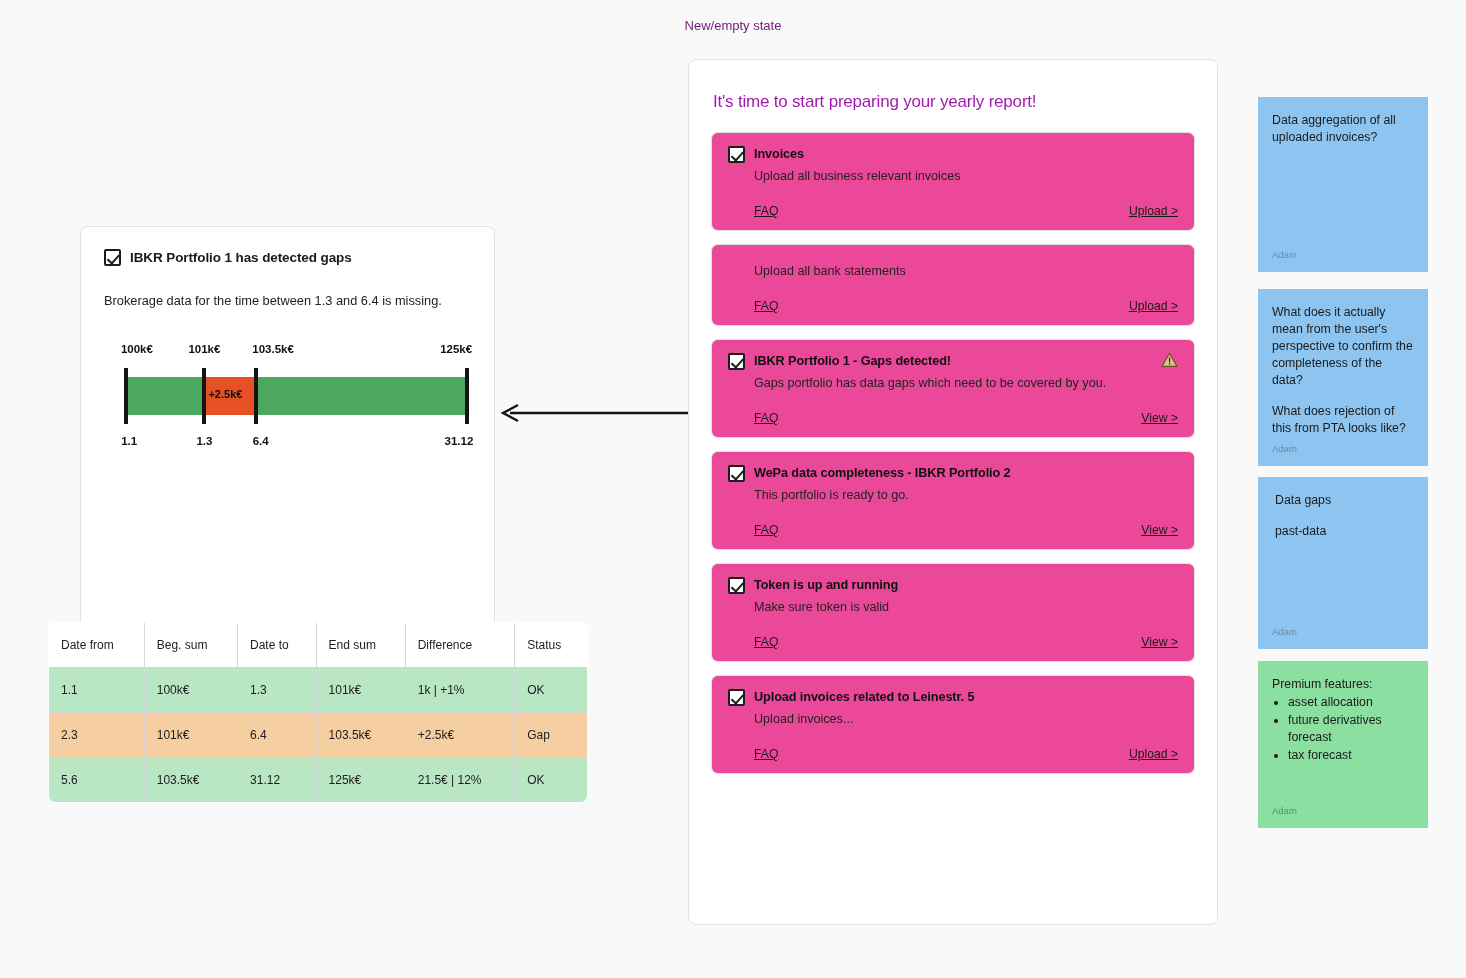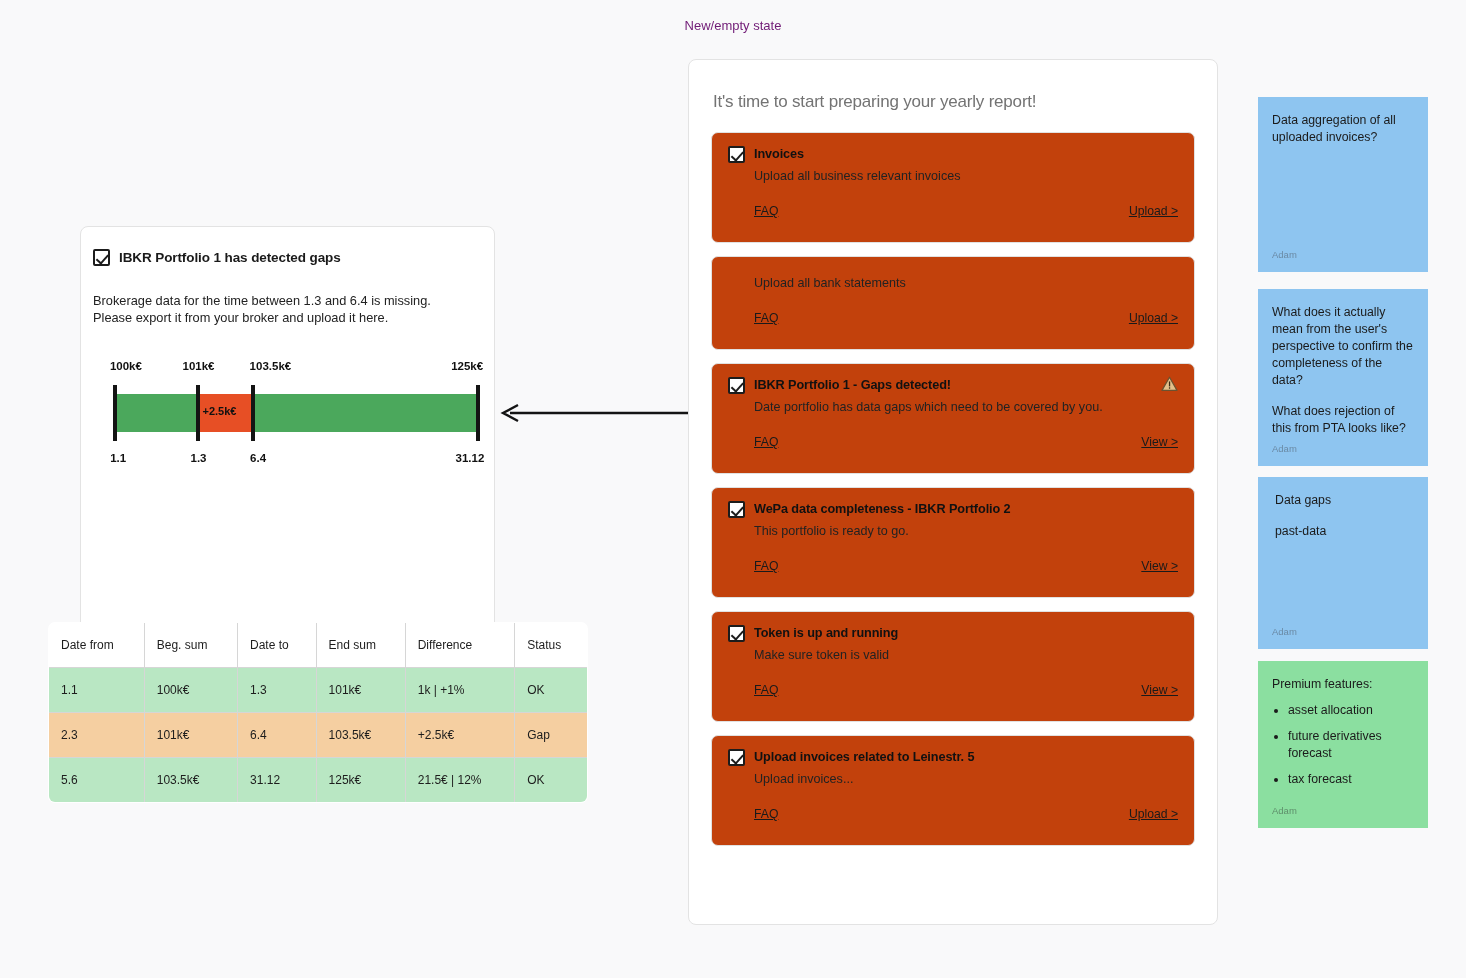--- a/index.html
+++ b/index.html
@@ -28,21 +28,21 @@
     background: #ffffff;
     border: 1px solid #E3E3E3;
     border-radius: 8px;
   }
 
   
   #gap-detail-card {
     position: absolute;
     left: 80px; top: 226px;
     width: 415px; height: 461px;
-    padding: 22px 12px;
+    padding: 22px 23px;
   }
   .gap-head {
     display: flex; align-items: center; gap: 9px;
     margin-bottom: 26px;
   }
   .gap-head-title { font-size: 13.5px; font-weight: bold; letter-spacing: -0.1px; }
 
   .chk {
     width: 17px; height: 17px; flex: 0 0 17px;
     border: 2px solid #1c1c1c;
@@ -170,29 +170,29 @@
 
   
   #checklist-panel {
     position: absolute;
     left: 688px; top: 59px;
     width: 530px; height: 866px;
     padding: 22px 22px;
   }
   #checklist-title {
     font-size: 17px;
-    color: #737373;
+    color: #a21caf;
     margin: 10px 2px 20px 2px;
     letter-spacing: -0.2px;
   }
   .task-card {
     border: 1px solid #E1E1E1;
     border-radius: 7px;
-    background: #c2410c;
-    padding: 13px 16px 24px 16px;
+    background: #ec4899;
+    padding: 13px 16px 12px 16px;
     margin-bottom: 13px;
     position: relative;
   }
   .task-head {
     display: flex; align-items: flex-start; gap: 9px;
   }
   .task-title {
     font-size: 12.7px; font-weight: bold; color: #111;
     letter-spacing: -0.1px; line-height: 17px;
   }
@@ -221,42 +221,41 @@
   .note.green { background: #8BDFA0; }
   .note-author {
     position: absolute;
     left: 14px; bottom: 9px;
     font-size: 9.5px;
     color: #6A8AA5;
   }
   .note.green .note-author { color: #5E8F6B; }
   .note p + p { margin-top: 14px; }
   .note ul { margin: 0 0 0 16px; }
-  .note li { margin-top: 9px; }
+  .note li { margin-top: 1px; }
 
   #note-1 { left: 1258px; top: 97px;  height: 175px; }
   #note-2 { left: 1258px; top: 289px; height: 177px; }
   #note-3 { left: 1258px; top: 477px; height: 172px; padding-left: 17px; }
   #note-4 { left: 1258px; top: 661px; height: 167px; }
 </style>
 </head>
 <body>
 
 <div class="board-caption">New/empty state</div>
 
 <div class="panel" id="gap-detail-card">
 
   <div class="gap-head">
     <span class="chk"></span>
     <span class="gap-head-title">IBKR Portfolio 1 has detected gaps</span>
   </div>
 
   <div class="gap-body-text">
     <div>Brokerage data for the time between 1.3 and 6.4 is missing.</div>
-    <div>Please export it from your broker and upload it here.</div>
   </div>
 
   <div class="timeline-wrap">
     <div class="tl-toplabels">
         <span class="tl-lbl" style="left: 0%; transform: translateX(-16%);">100k€</span>
         <span class="tl-lbl" style="left: 23%;">101k€</span>
         <span class="tl-lbl" style="left: 38%; transform: translateX(-8%);">103.5k€</span>
         <span class="tl-lbl" style="left: 100%; transform: translateX(-84%);">125k€</span>
       </div>
     <div class="tl-track">
@@ -352,21 +351,21 @@
       <div class="task-card">
         <div class="task-head">
           <span class="chk"></span>
           <span class="task-title">IBKR Portfolio 1 - Gaps detected!</span>
         </div>
         <svg class="warn-icon" width="17" height="16" viewBox="0 0 17 16">
           <path d="M8.5 1.2 L16 14.4 L1 14.4 Z" fill="#E3C08A" stroke="#6B5230" stroke-width="1.2" stroke-linejoin="round"></path>
           <rect x="7.9" y="5.4" width="1.3" height="5" fill="#3A2B16"></rect>
           <rect x="7.9" y="11.3" width="1.3" height="1.4" fill="#3A2B16"></rect>
         </svg>
-        <div class="task-desc">Date portfolio has data gaps which need to be covered by you.</div>
+        <div class="task-desc">Gaps portfolio has data gaps which need to be covered by you.</div>
         <div class="task-foot">
           <span class="link-u">FAQ</span>
           <span class="link-u">View &gt;</span>
         </div>
       </div>
       <div class="task-card">
         <div class="task-head">
           <span class="chk"></span>
           <span class="task-title">WePa data completeness -  IBKR Portfolio 2</span>
         </div>

